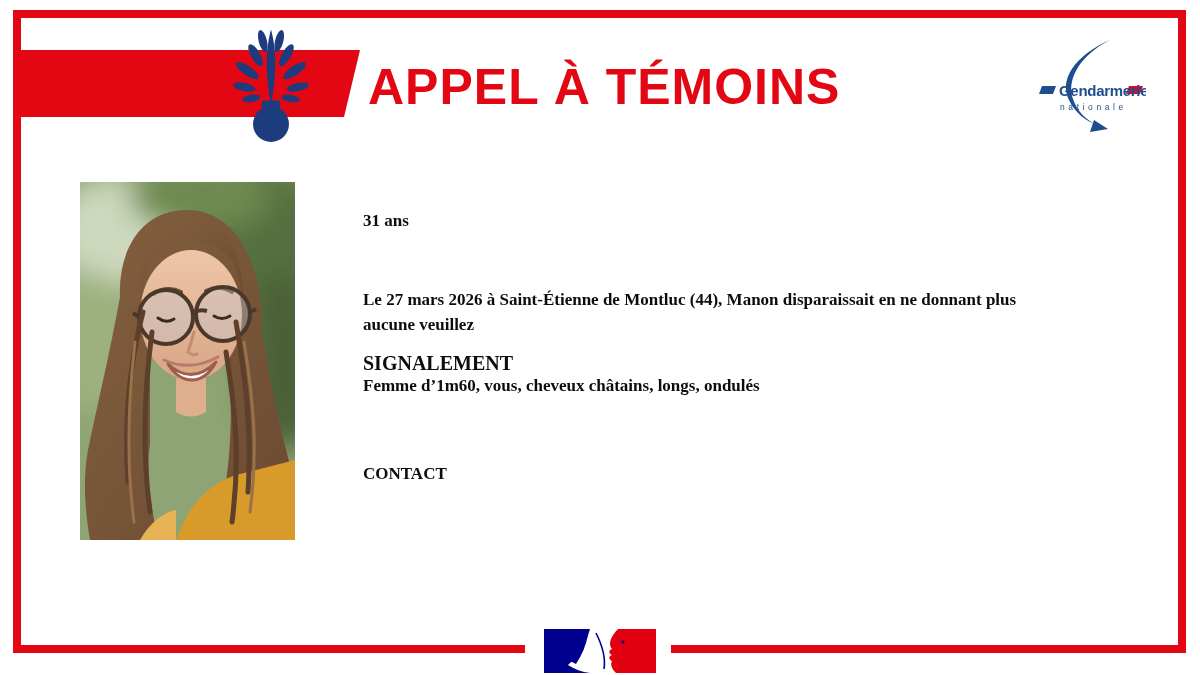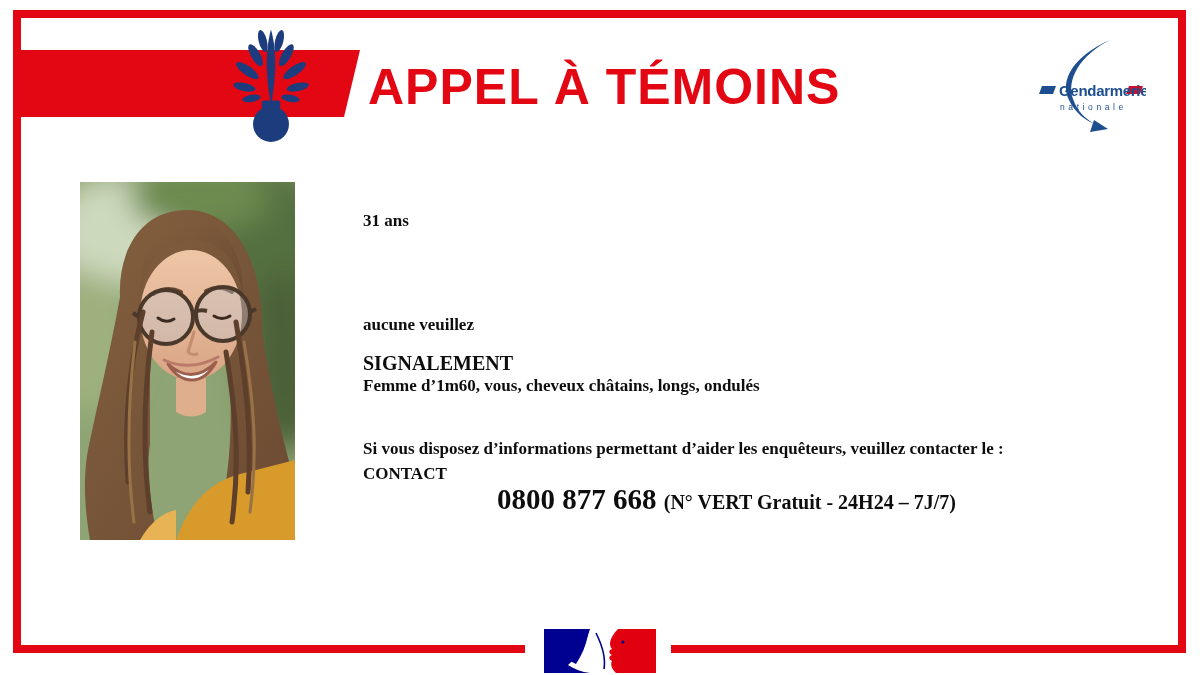--- a/index.html
+++ b/index.html
@@ -144,31 +144,27 @@
       <path fill="#d79a2b" d="M96,358 C110,320 130,300 160,292 L215,278 L215,358 Z"></path>
       <path fill="#e7b355" d="M60,358 C70,340 84,330 96,328 L96,358 Z"></path>
 
       <path fill="none" stroke="#5d3f2b" stroke-width="5" stroke-linecap="round" d="M63,130 C50,180 44,240 48,300 M72,150 C64,210 62,270 70,330 M156,140 C166,200 172,250 168,310 M146,170 C156,230 160,280 152,340"></path>
       <path fill="none" stroke="#9a7248" stroke-width="3" stroke-linecap="round" d="M55,160 C48,220 46,280 54,340 M164,160 C174,220 178,270 170,330"></path>
     </svg>
   </div>
 
   <div class="txt age-line">31 ans</div>
 
+  <div class="txt event-line event-1">Le 27 mars 2026 à Saint-Étienne de Montluc (44), Manon disparaissait en ne donnant plus</div>
   <div class="txt event-line event-2">aucune veuillez</div>
 
   <div class="txt sig-head">SIGNALEMENT</div>
   <div class="txt sig-text">Femme d’1m60, vous, cheveux châtains, longs, ondulés</div>
 
   <div class="txt contact-head">CONTACT</div>
-  <div class="txt contact-text">Si vous disposez d’informations permettant d’aider les enquêteurs, veuillez contacter le :</div>
-  <div class="txt phone-line">
-    <span>0800 877 668</span>
-    <span class="phone-note">(N° VERT Gratuit - 24H24 – 7J/7)</span>
-  </div>
 
   <svg class="marianne" viewBox="0 0 112 44">
     <rect x="0" y="0" width="55" height="44" fill="#000091"></rect>
     <path fill="#ffffff" d="M46,0 C42,14 35,26 24,36 C30,40 38,43 46,44 L55,44 L55,0 Z"></path>
     <path fill="#000091" d="M40,6 C37,16 32,25 26,32 C28,33 30,34 32,35 C38,26 42,16 44,6 Z"></path>
     <rect x="55" y="0" width="57" height="44" fill="#ffffff"></rect>
     <path fill="#e1000f" d="M74,0 L112,0 L112,44 L72,44 C68,40 66,36 68,32 C64,30 65,27 68,26 C64,24 65,21 68,20 C64,16 66,8 74,0 Z"></path>
     <circle cx="79" cy="13" r="1.6" fill="#000091"></circle>
     <path d="M52,4 C58,16 62,28 60,40" stroke="#000091" stroke-width="1.6" fill="none"></path>
   </svg>

